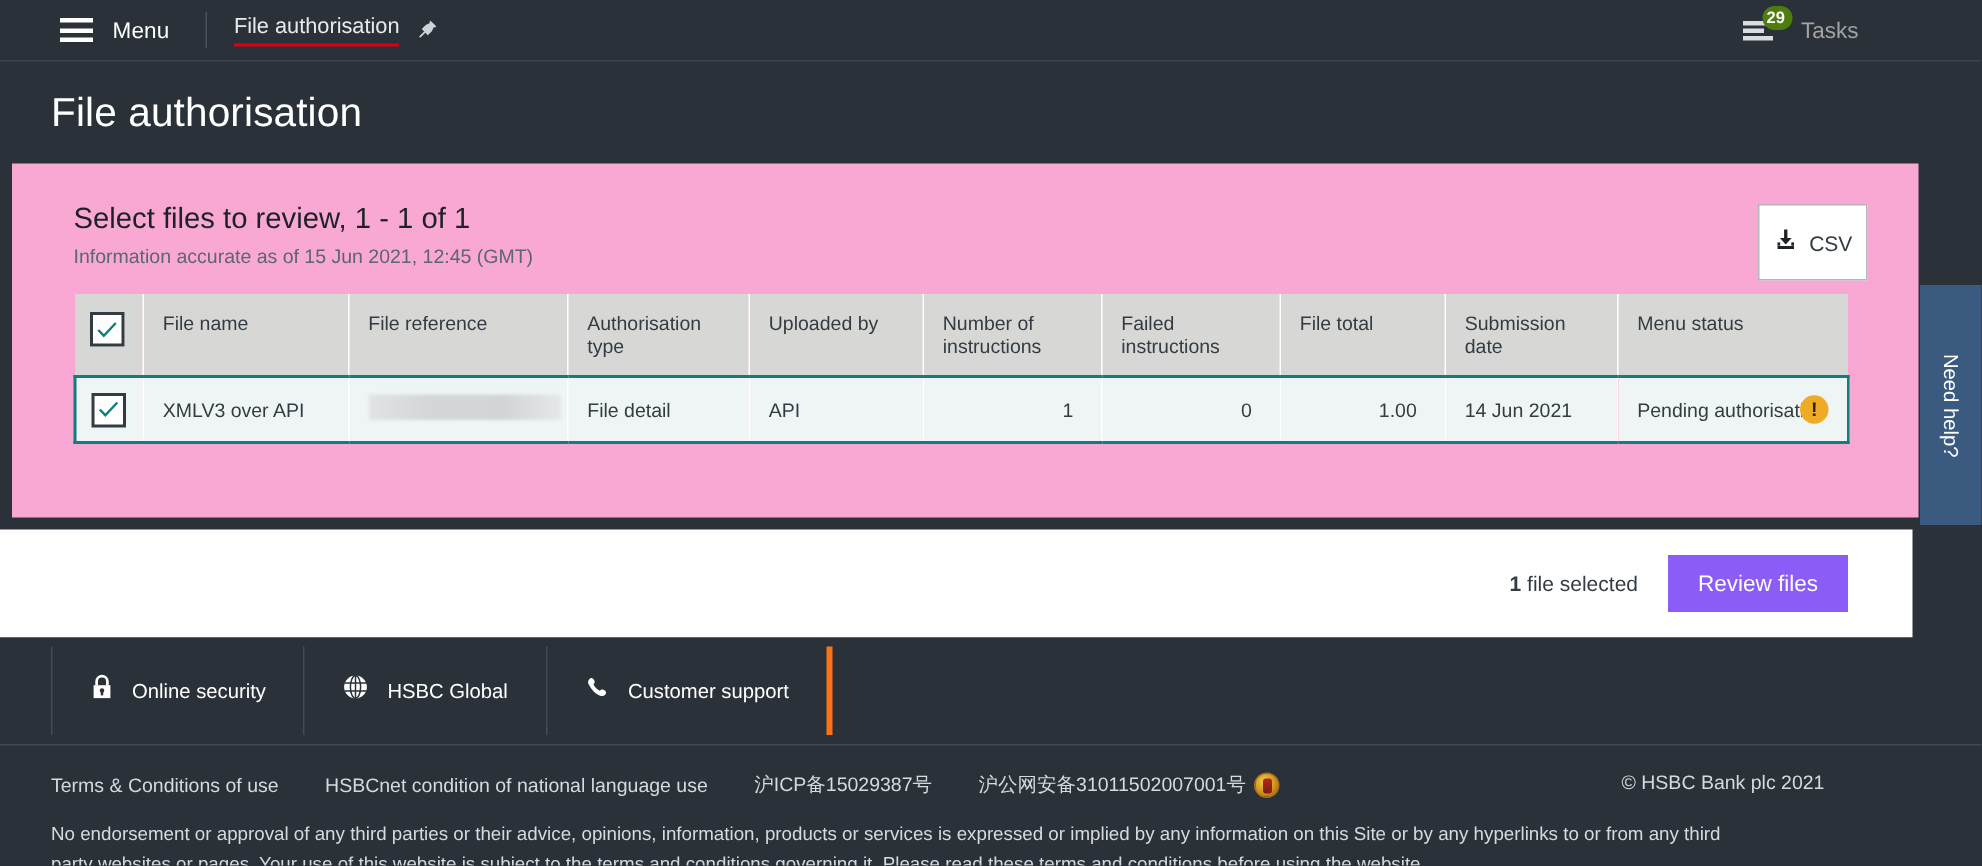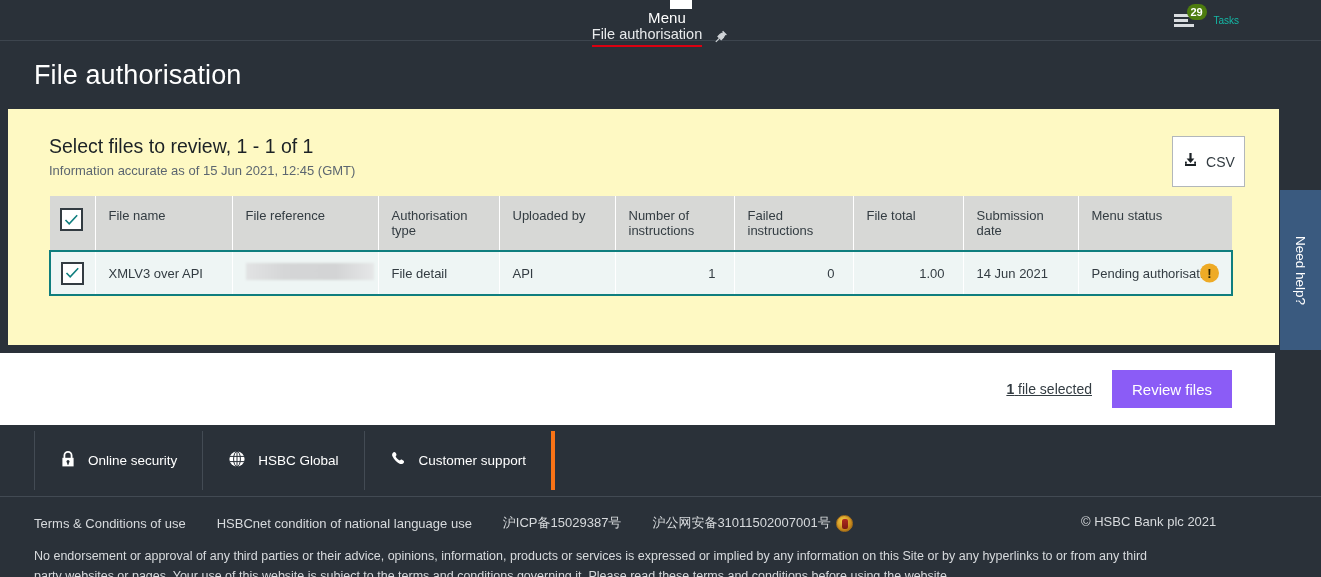--- a/index.html
+++ b/index.html
@@ -11,21 +11,20 @@
   }
 
   
   .topbar {
     height: 41px;
     background: #2a3139;
     border-bottom: 1px solid #3d454e;
     display: flex;
     align-items: center;
     position: relative;
-    flex-direction: column;
   }
   .hamburger {
     margin-left: 40px;
     width: 22px; height: 16px;
     display: flex; flex-direction: column; justify-content: space-between;
     cursor: pointer;
   }
   .hamburger span { display:block; height: 3px; background: #ffffff; border-radius: 0; }
   .menu-label {
     color: #ffffff; font-size: 15px; margin-left: 13px; letter-spacing: .1px;
@@ -50,32 +49,32 @@
   }
   .tasks-icon i:nth-child(1){ top: 3px;  width: 20px; }
   .tasks-icon i:nth-child(2){ top: 8px;  width: 14px; }
   .tasks-icon i:nth-child(3){ top: 13px; width: 20px; }
   .tasks-badge {
     position: absolute; left: 13px; top: -7px;
     background: #4d7c0f; color: #fff; font-size: 11px; font-weight: bold;
     border-radius: 9px; min-width: 20px; height: 16px; line-height: 16px;
     text-align: left; padding: 0 3px;
   }
-  .tasks-label { color: #14b8a6; font-size: 10px; margin-left: 13px; }
+  .tasks-label { color: #a3a3a3; font-size: 15px; margin-left: 13px; }
 
   
   .page-head { height: 68px; display: flex; align-items: center; }
   .page-title {
     color: #ffffff; font-size: 27px; font-weight: normal; margin-left: 34px;
     letter-spacing: .1px;
   }
 
   
   .card {
-    background: #fef9c3; margin: 0 42px 0 8px; height: 236px;
+    background: #f9a8d4; margin: 0 42px 0 8px; height: 236px;
     padding: 26px 34px 0 41px; position: relative;
   }
   .card-title { font-size: 19.5px; color: #1c2226; font-weight: normal; }
   .card-sub { font-size: 13px; color: #5c6670; margin-top: 5px; }
 
   .csv-btn {
     position: absolute; right: 34px; top: 27px;
     width: 73px; height: 51px; background: #ffffff;
     border: 1px solid #b2b7bb; display: flex; align-items: center;
     justify-content: center; gap: 7px; cursor: pointer;
@@ -123,21 +122,21 @@
     color: #2a2200; font-size: 13px; font-weight: bold; line-height: 19px;
     text-align: center;
   }
 
   
   .actionbar {
     background: #ffffff; height: 72px; margin-top: 8px;
     display: flex; align-items: center; justify-content: flex-end;
     padding-right: 43px; gap: 20px; width: 1275px;
   }
-  .sel-count { font-size: 14px; color: #333c42; text-decoration: underline; }
+  .sel-count { font-size: 14px; color: #333c42; }
   .sel-count b { font-weight: bold; }
   .review-btn {
     background: #8b5cf6; color: #ffffff; font-size: 15px;
     border: none; width: 120px; height: 38px; cursor: pointer;
   }
 
   
   .needhelp {
     position: absolute; right: 0; top: 190px;
     width: 41px; height: 160px; background: #3a5a7f; cursor: pointer;

